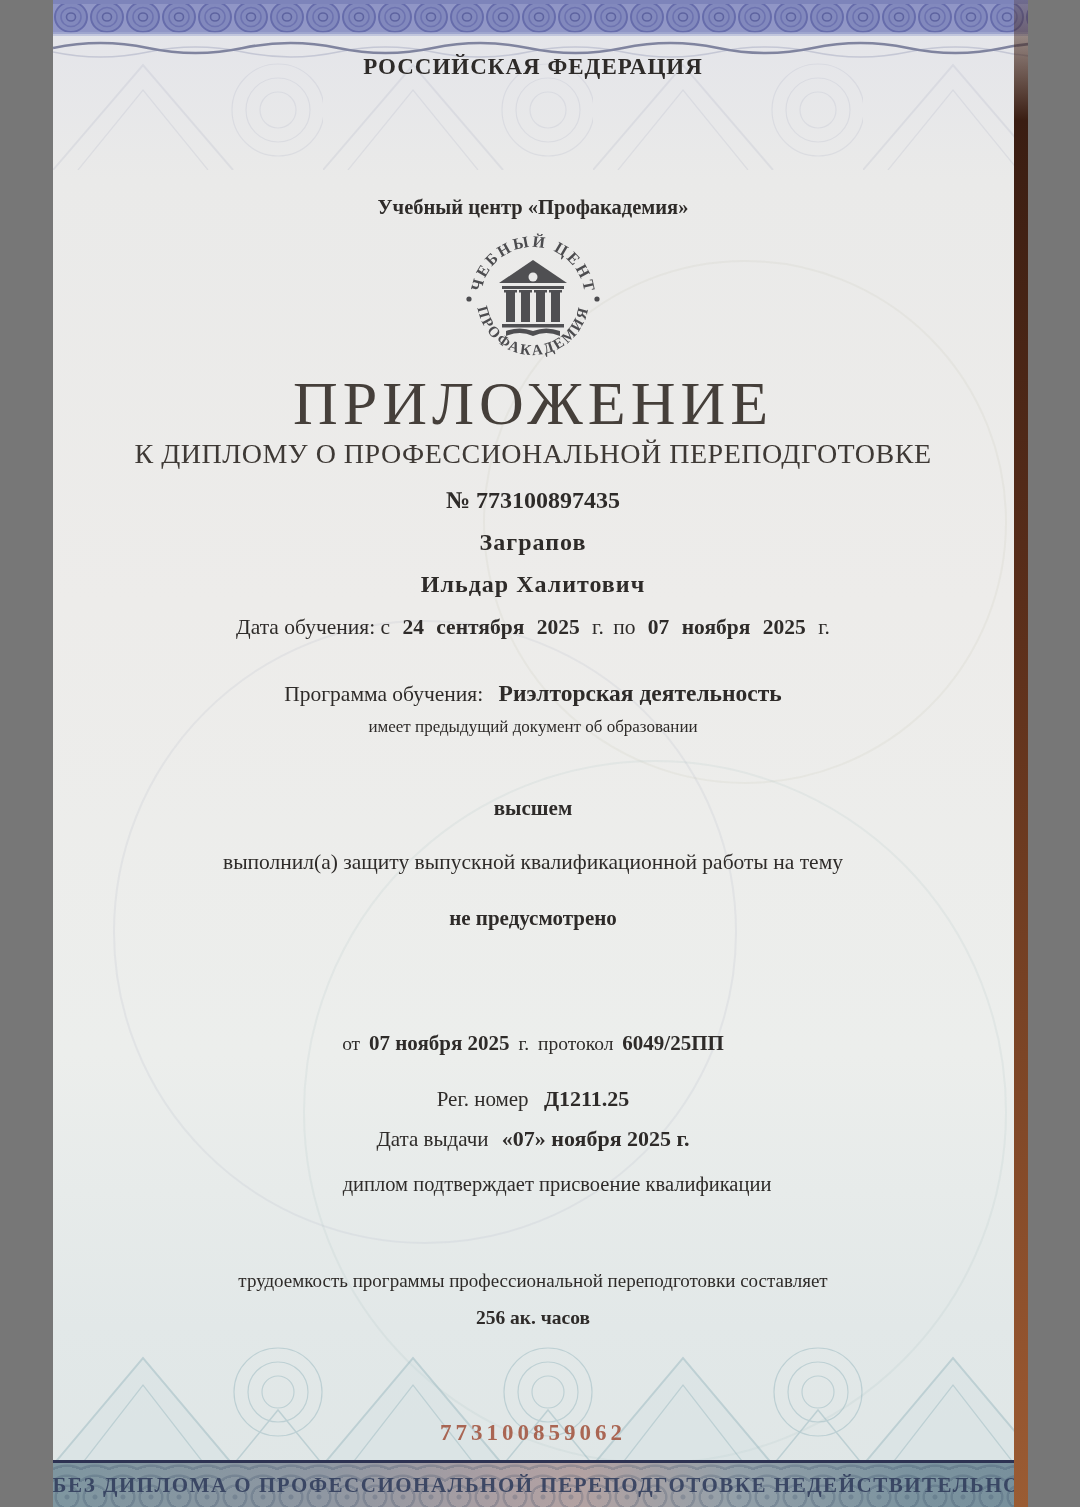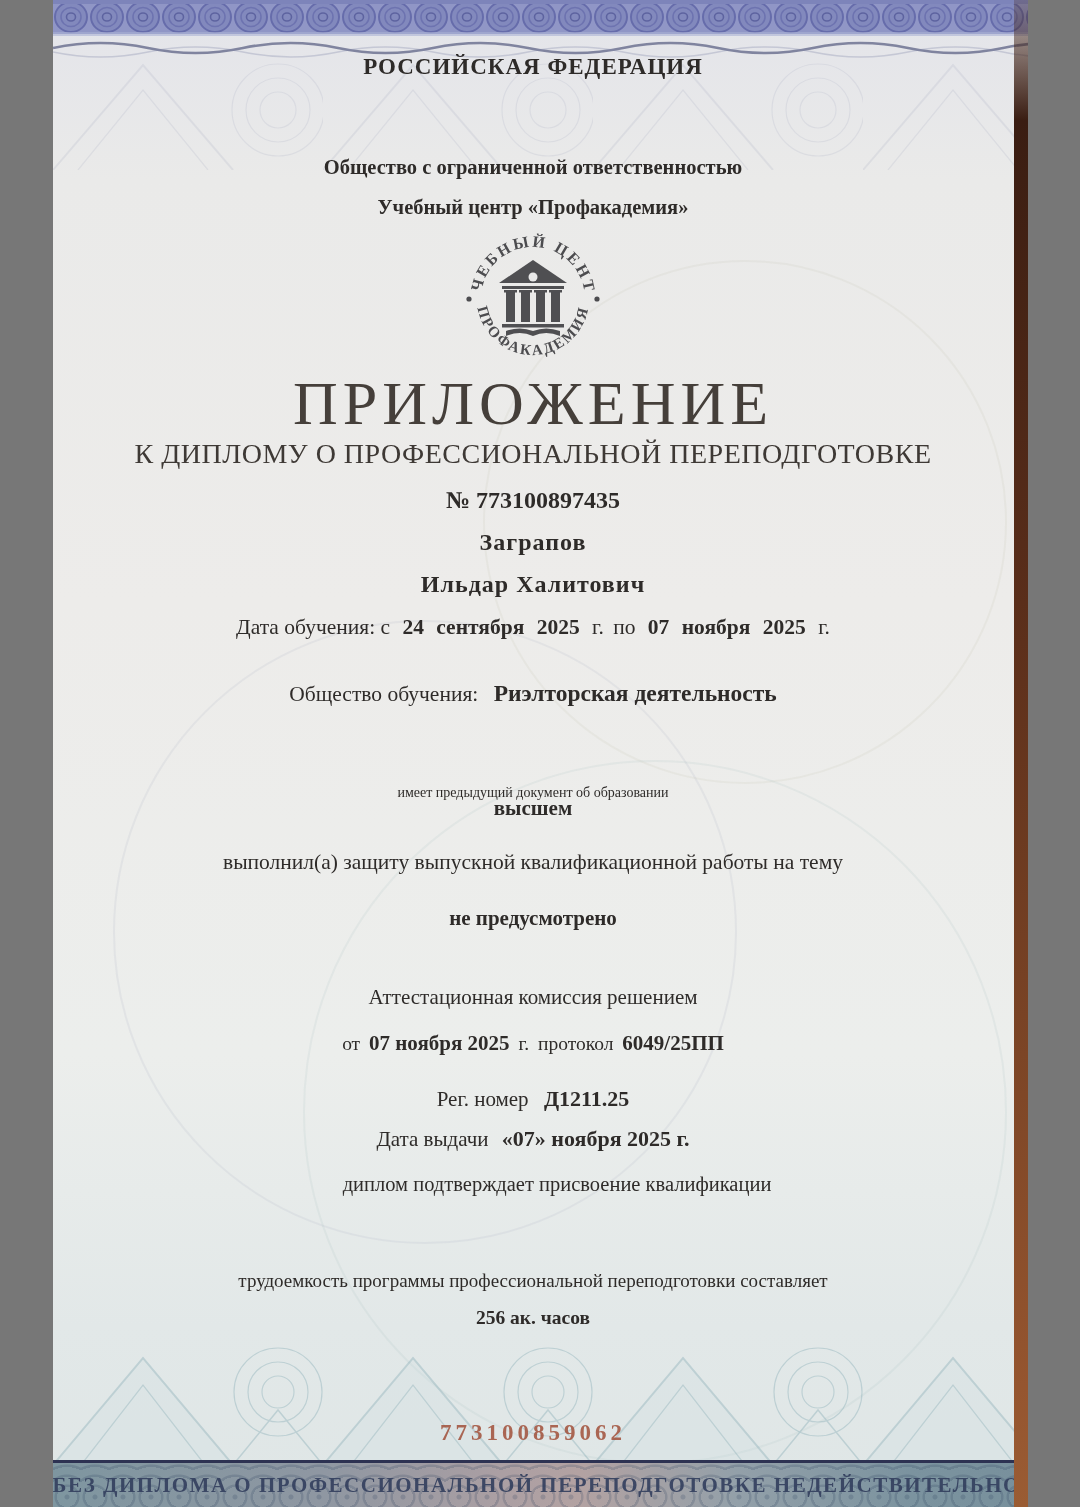--- a/index.html
+++ b/index.html
@@ -48,21 +48,21 @@
   .logo-wrap{top:224px; display:flex; justify-content:center;}
   .title-main{top:368px; font-size:62px; letter-spacing:5px; color:#453f3a; font-weight:normal;}
   .title-sub{top:438px; font-size:28px; color:#3e3935; letter-spacing:.5px;}
   .doc-number{top:487px; font-size:24px; font-weight:bold;}
   .surname{top:529px; font-size:24px; font-weight:bold; letter-spacing:1px;}
   .name{top:571px; font-size:24px; font-weight:bold; letter-spacing:1px;}
   .period{top:615px; font-size:21.5px;}
   .period .b{word-spacing:7px;}
   .program{top:680px; font-size:21.5px;}
   .program .value{font-size:23.5px; font-weight:bold; margin-left:10px;}
-  .edu-line{top:785px; font-size:14px;}
+  .edu-line{top:717px; font-size:17px;}
   .edu-level{top:796px; font-size:21px; font-weight:bold;}
   .thesis-line{top:850px; font-size:21.5px;}
   .thesis-value{top:906px; font-size:21px; font-weight:bold;}
   .commission{top:985px; font-size:21px;}
   .protocol{top:1031px; font-size:19.5px;}
   .protocol .b{font-size:21px;}
   .reg{top:1086px; font-size:21px;}
   .reg .b{font-size:22px; margin-left:10px;}
   .issue{top:1126px; font-size:21px;}
   .issue .b{font-size:22px; margin-left:8px;}
@@ -121,21 +121,20 @@
         <circle cx="225" cy="62" r="16" fill="none" stroke="#93b4bc" stroke-width="1.2"></circle>
         <circle cx="225" cy="62" r="30" fill="none" stroke="#93b4bc" stroke-width="1.2"></circle>
         <circle cx="225" cy="62" r="44" fill="none" stroke="#93b4bc" stroke-width="1.2"></circle>
       </pattern>
     </defs>
     <rect width="1080" height="135" fill="url(#tri2)"></rect>
   </svg>
 
   <div class="line country">РОССИЙСКАЯ ФЕДЕРАЦИЯ</div>
 
-  <div class="line org1">Общество с ограниченной ответственностью</div>
   <div class="line org2">Учебный центр «Профакадемия»</div>
 
   <div class="line logo-wrap">
     <svg class="logo-svg" width="150" height="150" viewBox="0 0 150 150" aria-hidden="true">
       <defs>
         <path id="arcTop" d="M 23,75 A 52,52 0 0 1 127,75"></path>
         <path id="arcBot" d="M 19,75 A 56,56 0 0 0 131,75"></path>
       </defs>
       <text font-size="16" letter-spacing="2.5">
         <textPath href="#arcTop" startOffset="50%" text-anchor="middle">УЧЕБНЫЙ ЦЕНТР</textPath>
@@ -175,31 +174,30 @@
   <div class="line period">
     <span class="seg-tight">Дата обучения: с</span>
     <span class="b seg">24 сентября 2025</span>
     <span class="seg-tight">г.</span>
     <span class="seg-tight">по</span>
     <span class="b seg">07 ноября 2025</span>
     <span class="seg-tight">г.</span>
   </div>
 
   <div class="line program">
-    <span>Общество обучения:</span>
+    <span>Программа обучения:</span>
     <span class="value">Риэлторская деятельность</span>
   </div>
 
   <div class="line edu-line">имеет предыдущий документ об образовании</div>
   <div class="line edu-level">высшем</div>
 
   <div class="line thesis-line">выполнил(а) защиту выпускной квалификационной работы на тему</div>
   <div class="line thesis-value">не предусмотрено</div>
 
-  <div class="line commission">Аттестационная комиссия решением</div>
 
   <div class="line protocol">
     <span class="seg-tight">от</span>
     <span class="b seg-tight">07 ноября 2025</span>
     <span class="seg-tight">г.</span>
     <span class="seg-tight">протокол</span>
     <span class="b seg-tight">6049/25ПП</span>
   </div>
 
   <div class="line reg">

